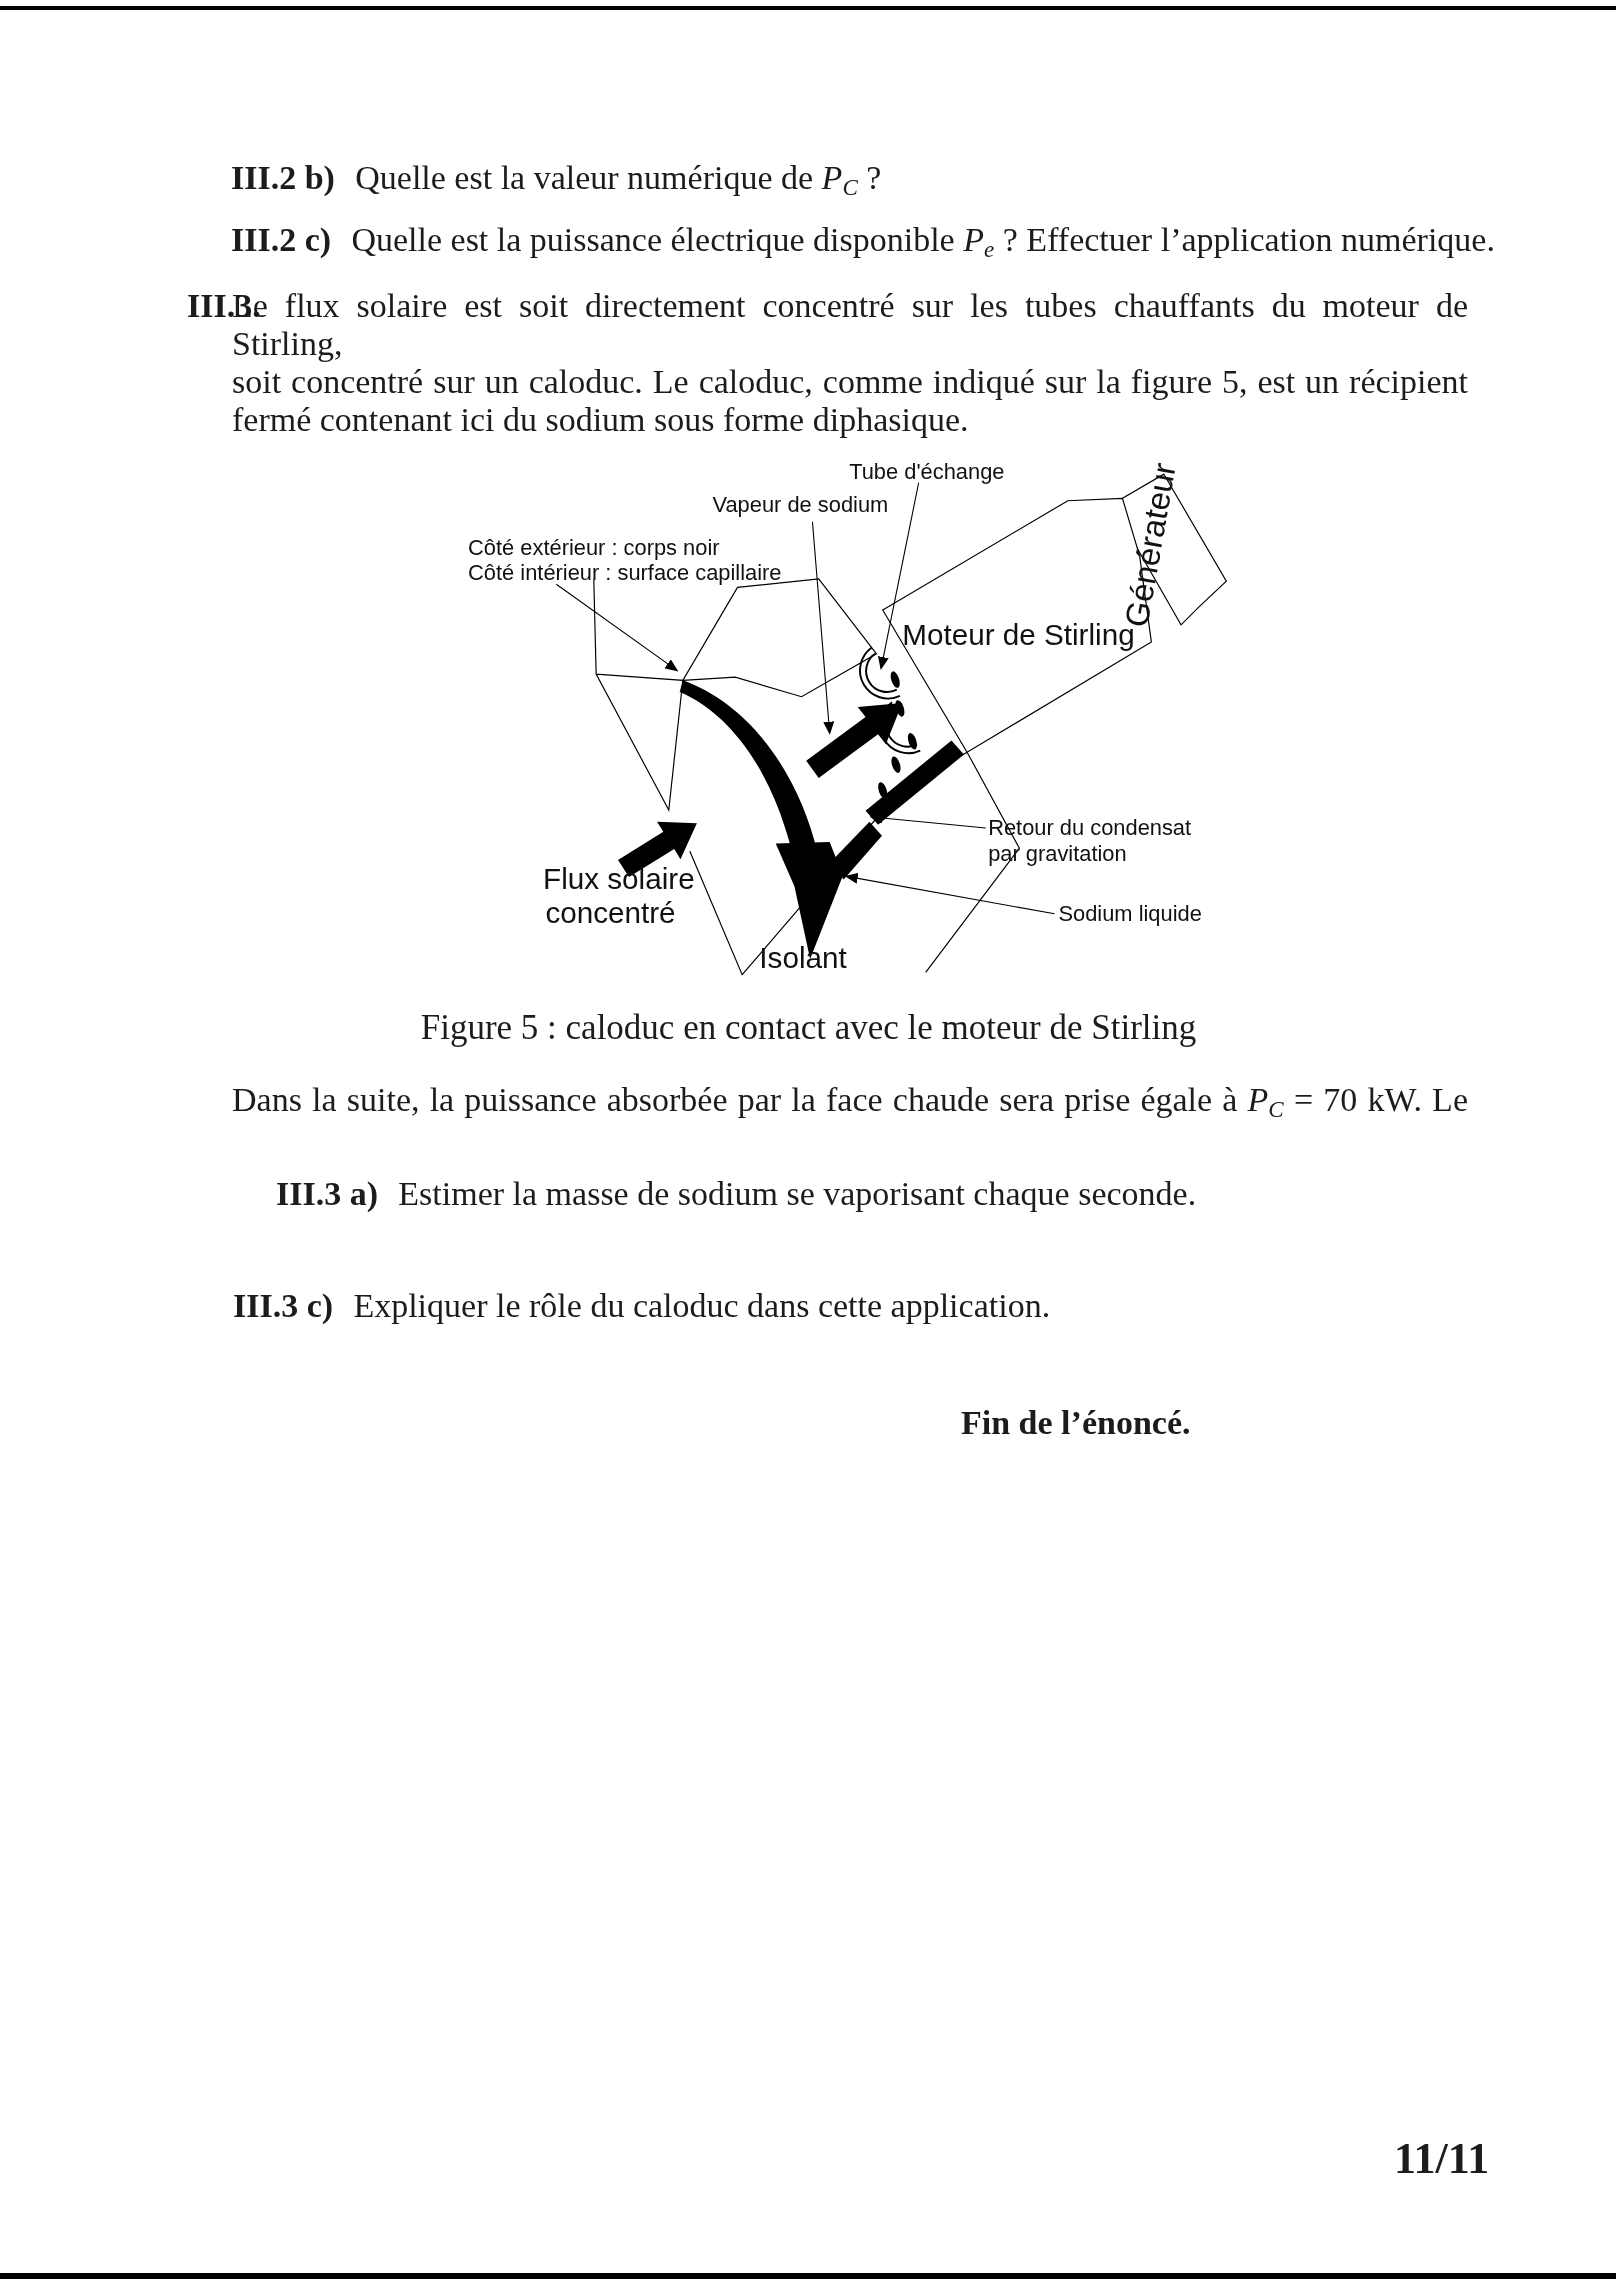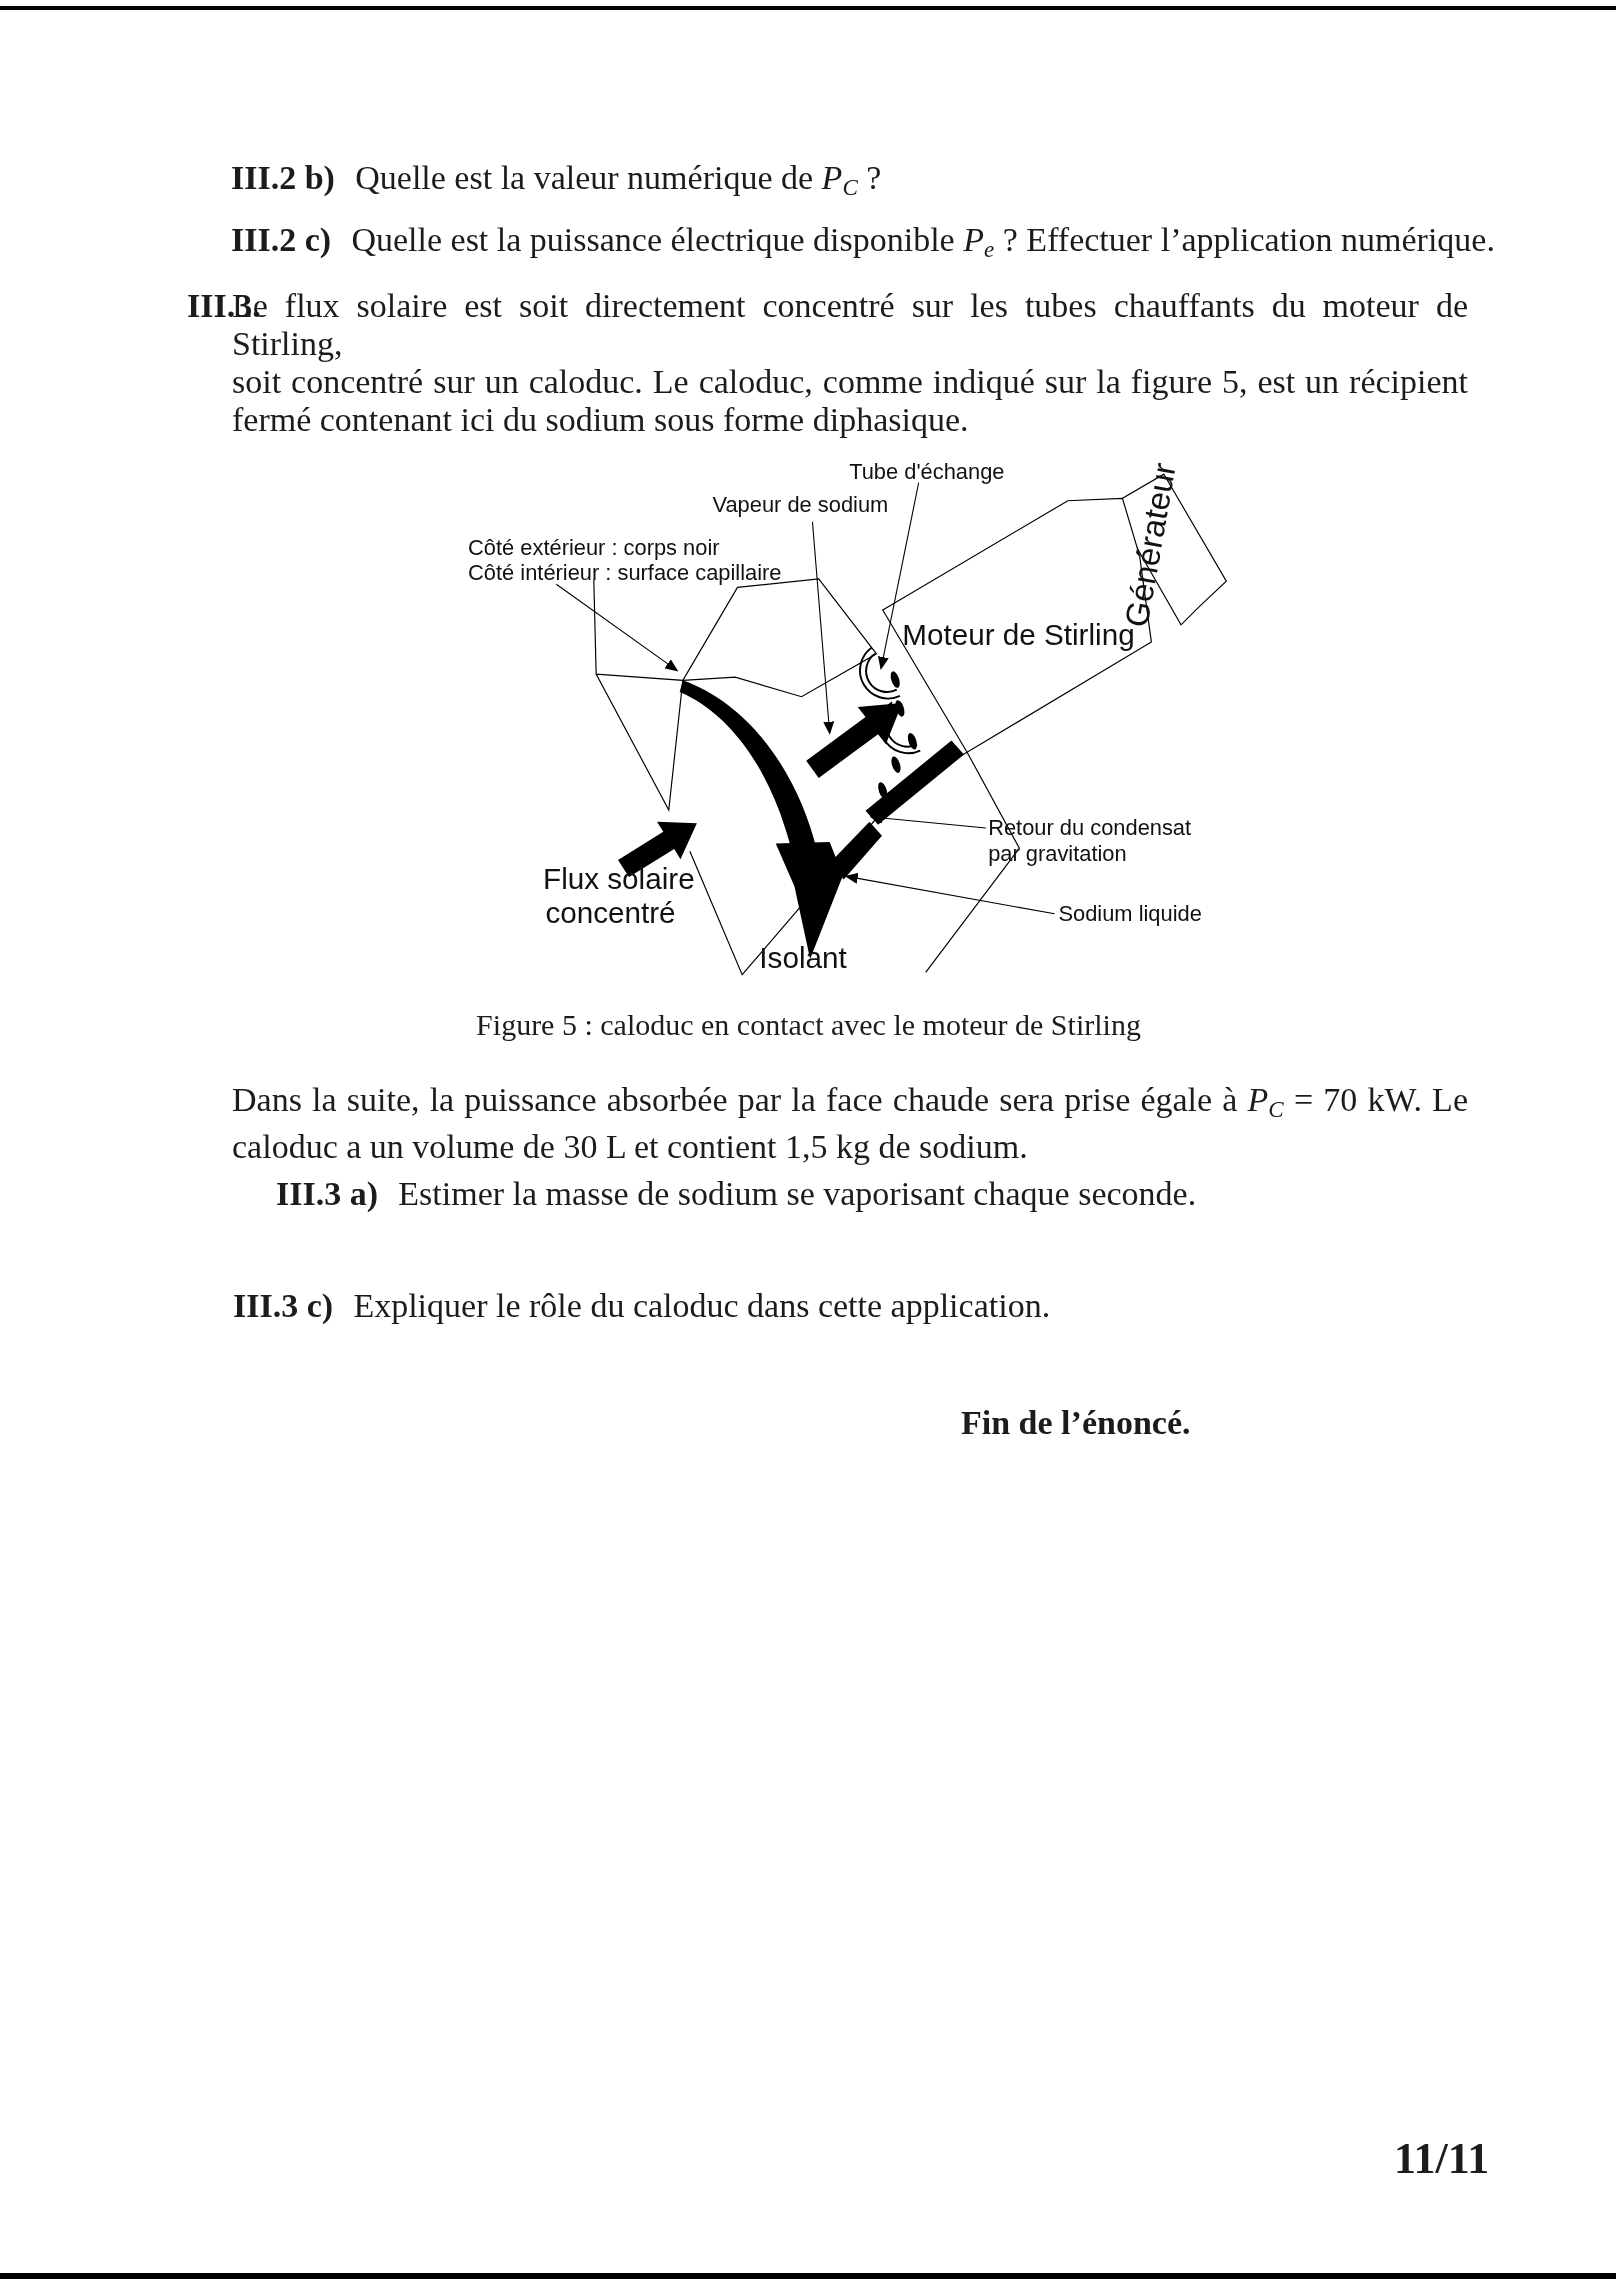--- a/index.html
+++ b/index.html
@@ -7,21 +7,21 @@
         font-family:"Liberation Serif",serif;color:#1c1c1c;padding-left:16px;}
   .scanbar{position:absolute;left:0;width:100%;background:#000;}
   .line{position:absolute;white-space:nowrap;font-size:34px;line-height:1.1;}
   .bold{font-weight:bold;}
   .qitem{position:absolute;white-space:nowrap;font-size:34px;}
   .qitem .qlabel{font-weight:bold;margin-right:20.3px;}
   .block{position:absolute;font-size:34px;line-height:38px;}
   .jline{text-align:justify;text-align-last:justify;}
   .mvar{font-style:italic;}
   .msub{font-style:italic;font-size:0.68em;vertical-align:-0.25em;}
-  .caption{position:absolute;left:0;width:1617px;text-align:center;font-size:30px;}
+  .caption{position:absolute;left:0;width:1617px;text-align:center;font-size:35px;}
   .fin{position:absolute;font-size:34px;font-weight:bold;}
   .pagenum{position:absolute;font-size:44px;font-weight:bold;}
   svg text{font-family:"Liberation Sans",sans-serif;fill:#111;}
   .lbl-s{font-size:28px;}
   .lbl-l{font-size:38px;}
   .lbl-g{font-size:42px;}
 </style>
 </head>
 <body>
 
@@ -106,21 +106,20 @@
     <text class="lbl-s" x="815" y="609">Sodium liquide</text>
     <text class="lbl-l" x="432" y="670">Isolant</text>
     <text class="lbl-l" x="155" y="568">Flux solaire</text>
     <text class="lbl-l" x="158" y="612">concentré</text>
   </svg>
 
   <div class="caption" style="top:1008px;">Figure 5 : caloduc en contact avec le moteur de Stirling</div>
 
   <div class="block" style="left:232px;top:1081px;width:1236px;">
     <div class="jline"><span>Dans la suite, la puissance absorbée par la face chaude sera prise égale à </span><span class="mvar">P</span><span class="msub">C</span><span> = 70 kW. Le</span></div>
-    <div>caloduc a un volume de 30 L et contient 1,5 kg de sodium.</div>
   </div>
 
   <div class="qitem" style="left:233px;top:1175px;margin-left:43px;">
     <span class="qlabel">III.3 a)</span><span>Estimer la masse de sodium se vaporisant chaque seconde.</span>
   </div>
   <div class="qitem" style="left:233px;top:1287px;">
     <span class="qlabel">III.3 c)</span><span>Expliquer le rôle du caloduc dans cette application.</span>
   </div>
 
   <div class="fin" style="left:961px;top:1404px;">Fin de l’énoncé.</div>

